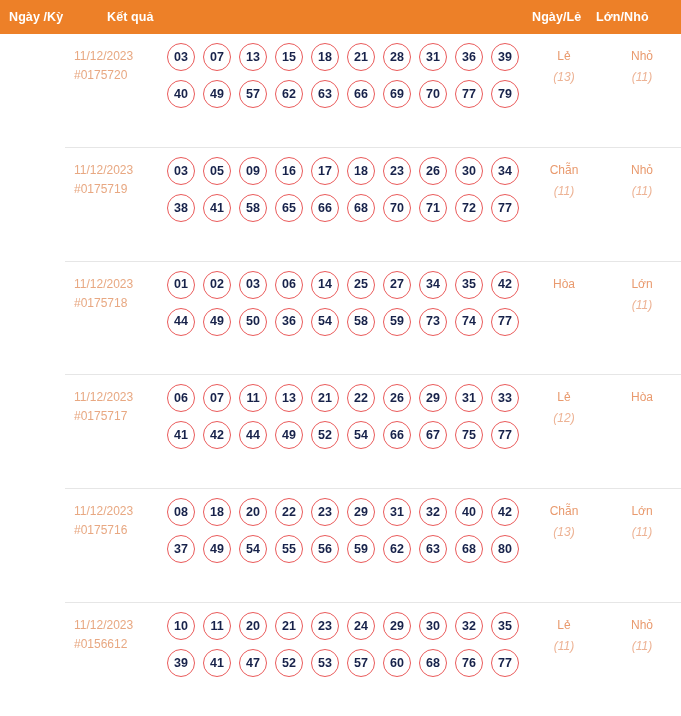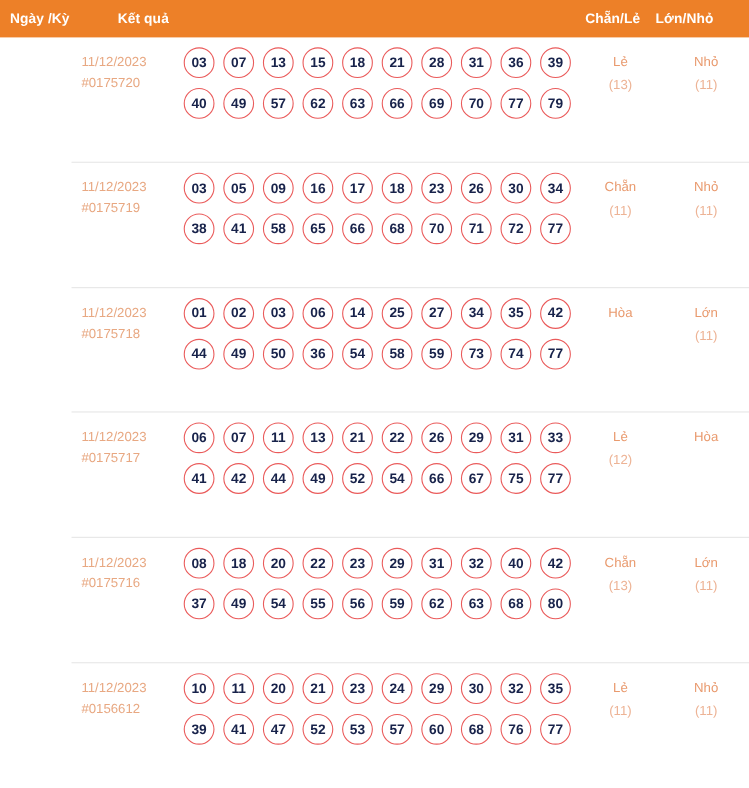--- a/index.html
+++ b/index.html
@@ -105,32 +105,32 @@
     width: 78px;
     flex: 0 0 78px;
     padding-top: 3px;
     text-align: center;
     color: #e99a6e;
     font-size: 12px;
     line-height: 21px;
   }
   .cell-stat.oddeven { margin-left: 6px; }
   .stat-label { display: block; }
-  .stat-count { display: block; color: #edb395; }
+  .stat-count { display: block; color: #edb395; font-style: italic; }
   .stat-count:empty { display: none; }
 </style>
 </head>
 <body>
 
 <div class="lottery-table">
 
   <div class="table-header">
     <span class="th th-date">Ngày /Kỳ</span>
     <span class="th th-result">Kết quả</span>
-    <span class="th th-oddeven">Chẵn/Lẻ</span>
+    <span class="th th-oddeven">Ngày/Lẻ</span>
     <span class="th th-bigsml">Lớn/Nhỏ</span>
   </div>
 
   <div class="table-body">
       <div class="result-row">
         <div class="cell-date">
           <span class="date-line">11/12/2023</span>
           <span class="period-line">#0175720</span>
         </div>
         <div class="cell-result">

